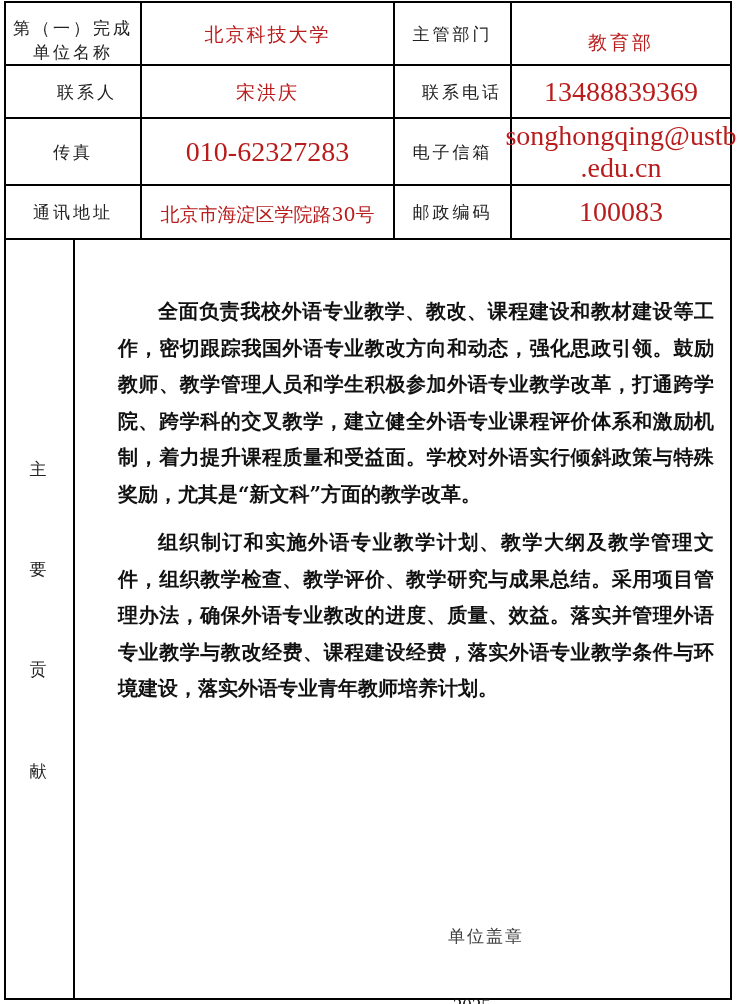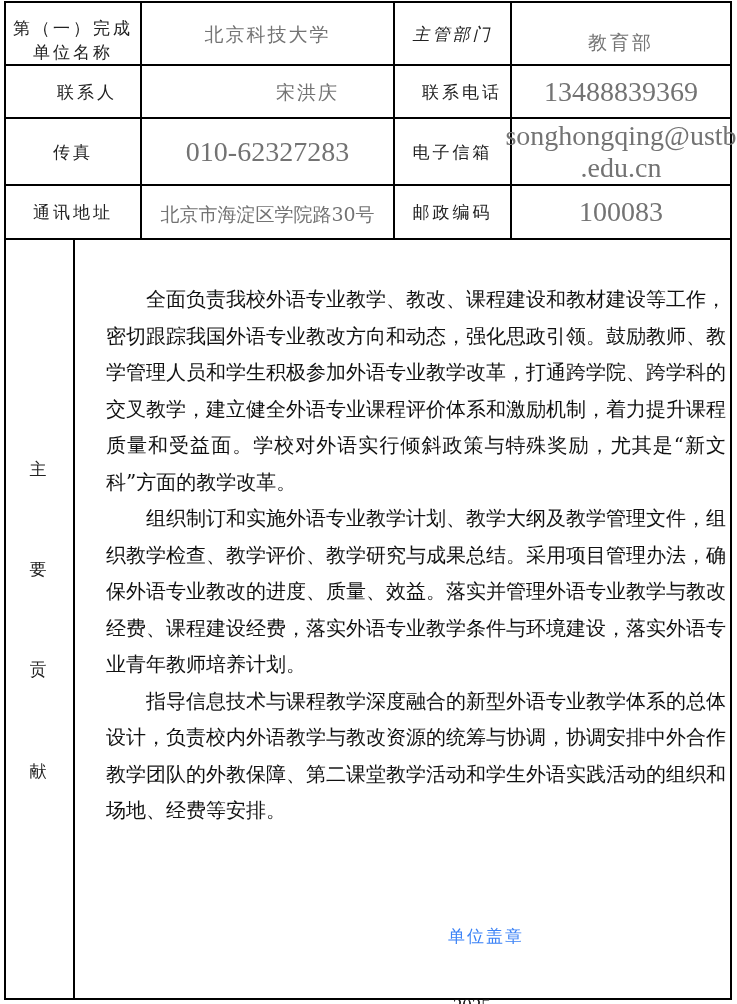--- a/index.html
+++ b/index.html
@@ -5,28 +5,28 @@
     html, body { margin: 0; padding: 0; background: #ffffff; }
     body { width: 737px; height: 1004px; position: relative; overflow: hidden;
       font-family: "DejaVu Serif", "Liberation Serif", serif; color: #111; }
     .frame { position: absolute; left: 4px; top: 1px; width: 728px; height: 999px;
       border: 2px solid #000; box-sizing: border-box; }
     .hline { position: absolute; height: 2px; background: #000; }
     .vline { position: absolute; width: 2px; background: #000; }
     .cell { position: absolute; display: flex; align-items: center; justify-content: center;
       text-align: center; box-sizing: border-box; }
     .label { font-size: 17px; letter-spacing: 3px; color: #222; line-height: 24px; }
-    .value { font-size: 19px; color: #737373; line-height: 30px; }
+    .value { font-size: 19px; color: #b91c1c; line-height: 30px; }
     .value-num { font-family: "Liberation Serif", serif; font-size: 28px; }
     .side-char { position: absolute; left: 4px; width: 68px; text-align: center;
       font-size: 17px; color: #222; }
     .body-text { position: absolute; left: 146px; top: 281px; width: 578px;
       font-size: 20px; line-height: 36.5px; color: #111; text-align: justify; }
-    .body-text p { margin: 0; text-indent: 2em; }
-    .seal { position: absolute; left: 448px; top: 925px; font-size: 17px; letter-spacing: 2px; color: #3b82f6; }
+    .body-text p { margin: 12px; text-indent: 2em; font-weight: bold; }
+    .seal { position: absolute; left: 448px; top: 925px; font-size: 17px; letter-spacing: 2px; color: #404040; }
     .date { position: absolute; left: 442px; top: 975px; font-size: 17px; color: #111; white-space: pre; }
     .date .n { font-family: "Liberation Serif", serif; font-size: 19px; }
   </style>
 </head>
 <body>
 
 <div class="frame"></div>
 
 <div class="hline" style="left:4px; top:64px; width:728px;"></div>
 <div class="hline" style="left:4px; top:117px; width:728px;"></div>
@@ -37,25 +37,25 @@
 <div class="vline" style="left:393px; top:1px; height:238px;"></div>
 <div class="vline" style="left:510px; top:1px; height:238px;"></div>
 
 <div class="vline" style="left:73px; top:238px; height:762px;"></div>
 
 <div class="cell label" style="left:6px; top:3px; width:134px; height:73px; flex-direction:column;">
   <span>第（一）完成</span>
   <span>单位名称</span>
 </div>
 <div class="cell value" style="left:142px; top:3px; width:251px; height:61px; letter-spacing:2px;">北京科技大学</div>
-<div class="cell label" style="left:395px; top:3px; width:115px; height:61px;font-style:italic;">主管部门</div>
+<div class="cell label" style="left:395px; top:3px; width:115px; height:61px;">主管部门</div>
 <div class="cell value" style="left:512px; top:3px; width:218px; height:78px; letter-spacing:3px;">教育部</div>
 
 <div class="cell label" style="left:6px; top:66px; width:134px; height:51px;padding-left:28px;">联系人</div>
-<div class="cell value" style="left:142px; top:66px; width:251px; height:51px; letter-spacing:2px;margin-left:40px;">宋洪庆</div>
+<div class="cell value" style="left:142px; top:66px; width:251px; height:51px; letter-spacing:2px;">宋洪庆</div>
 <div class="cell label" style="left:395px; top:66px; width:134px; height:51px;">联系电话</div>
 <div class="cell value value-num" style="left:512px; top:66px; width:218px; height:51px;">13488839369</div>
 
 <div class="cell label" style="left:6px; top:119px; width:134px; height:65px;">传真</div>
 <div class="cell value value-num" style="left:142px; top:119px; width:251px; height:65px;">010-62327283</div>
 <div class="cell label" style="left:395px; top:119px; width:115px; height:65px;">电子信箱</div>
 <div class="cell value value-num" style="left:512px; top:119px; width:218px; height:65px; flex-direction:column; line-height:32px;">
   <span>songhongqing@ustb</span>
   <span>.edu.cn</span>
 </div>
@@ -66,21 +66,20 @@
 <div class="cell value value-num" style="left:512px; top:186px; width:218px; height:52px;">100083</div>
 
 <div class="side-char" style="top:458px;">主</div>
 <div class="side-char" style="top:558px;">要</div>
 <div class="side-char" style="top:658px;">贡</div>
 <div class="side-char" style="top:760px;">献</div>
 
 <div class="body-text" style="left:106px; width:620px; top:281px;">
   <p>全面负责我校外语专业教学、教改、课程建设和教材建设等工作，密切跟踪我国外语专业教改方向和动态，强化思政引领。鼓励教师、教学管理人员和学生积极参加外语专业教学改革，打通跨学院、跨学科的交叉教学，建立健全外语专业课程评价体系和激励机制，着力提升课程质量和受益面。学校对外语实行倾斜政策与特殊奖励，尤其是“新文科”方面的教学改革。</p>
   <p>组织制订和实施外语专业教学计划、教学大纲及教学管理文件，组织教学检查、教学评价、教学研究与成果总结。采用项目管理办法，确保外语专业教改的进度、质量、效益。落实并管理外语专业教学与教改经费、课程建设经费，落实外语专业教学条件与环境建设，落实外语专业青年教师培养计划。</p>
-  <p>指导信息技术与课程教学深度融合的新型外语专业教学体系的总体设计，负责校内外语教学与教改资源的统筹与协调，协调安排中外合作教学团队的外教保障、第二课堂教学活动和学生外语实践活动的组织和场地、经费等安排。</p>
 </div>
 
 <div class="seal">单位盖章</div>
 <div class="date">
   <span class="n">2025</span>
   
   
   
   
   

